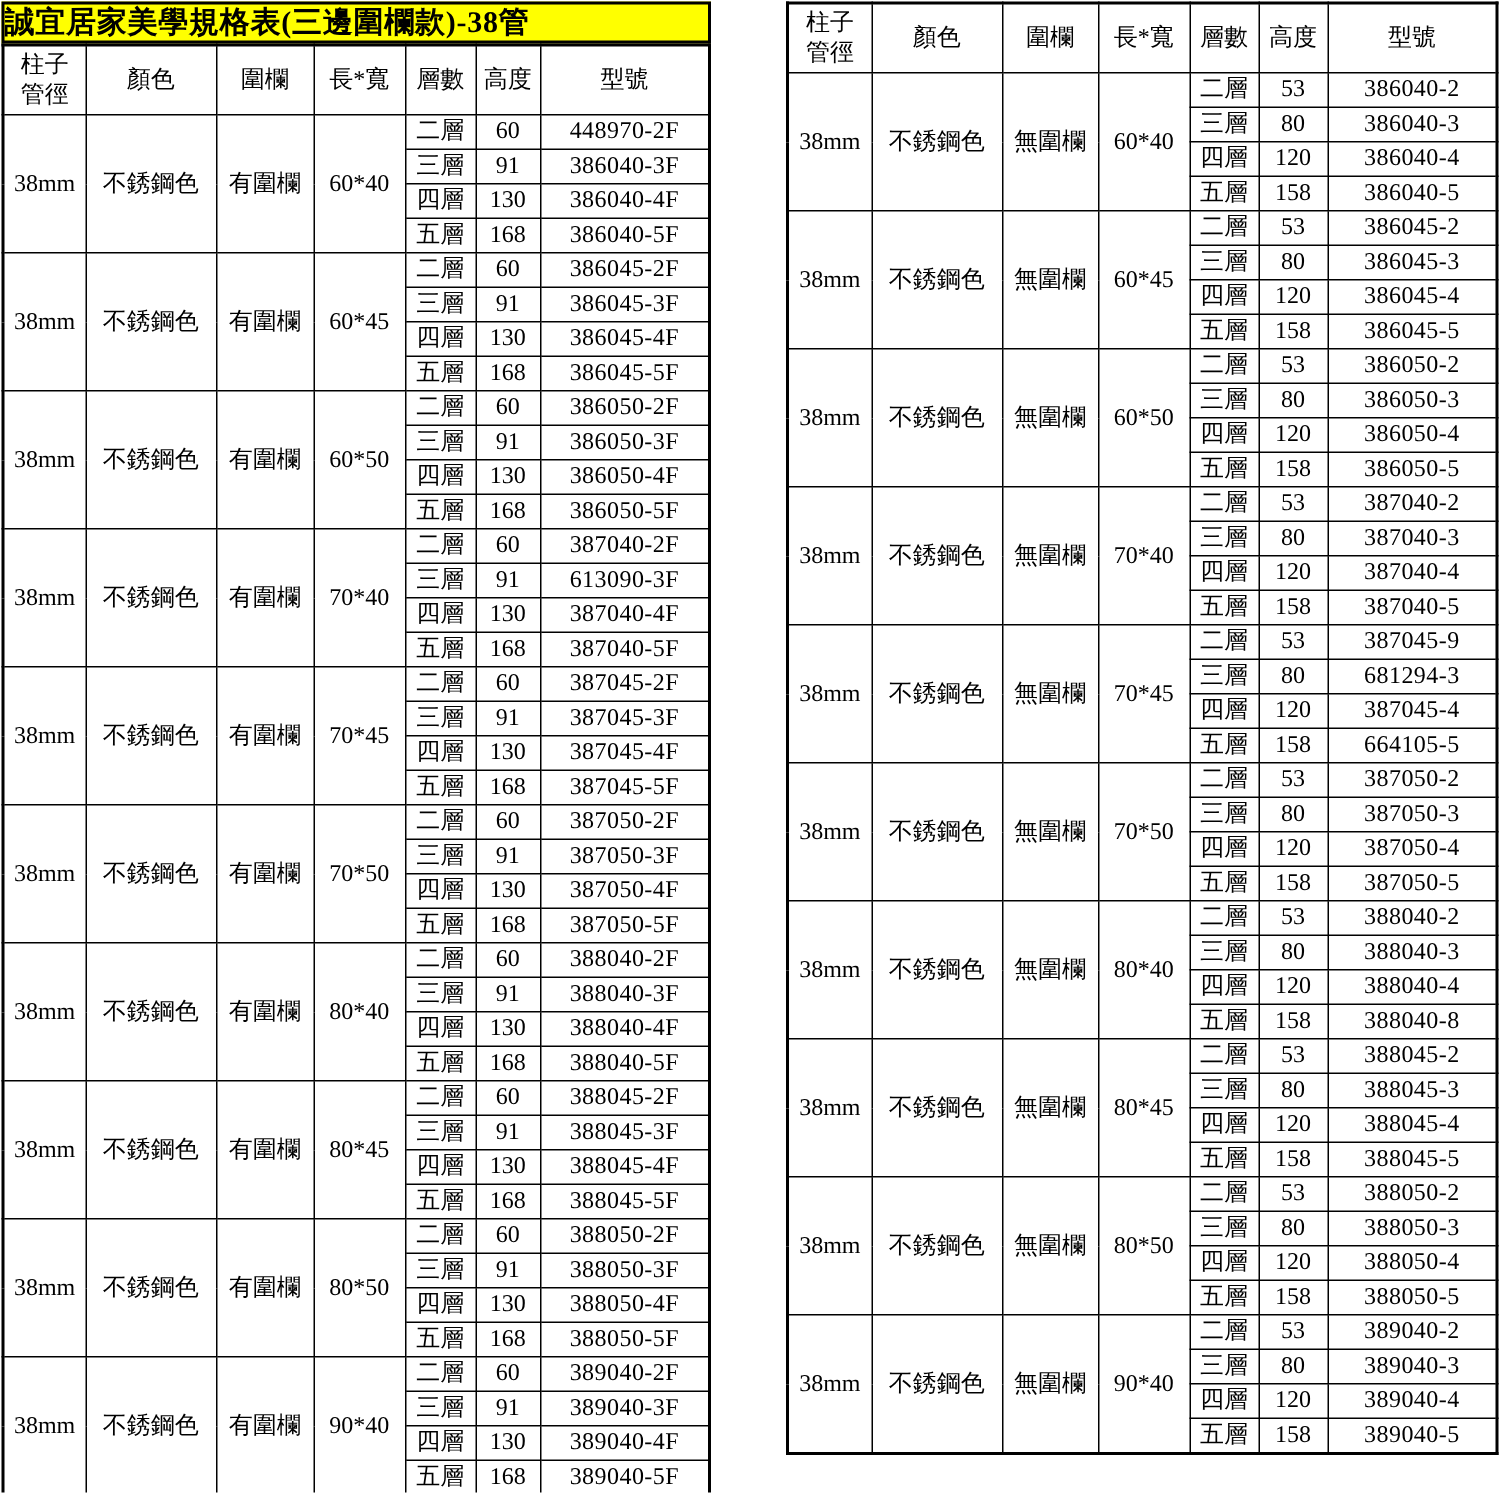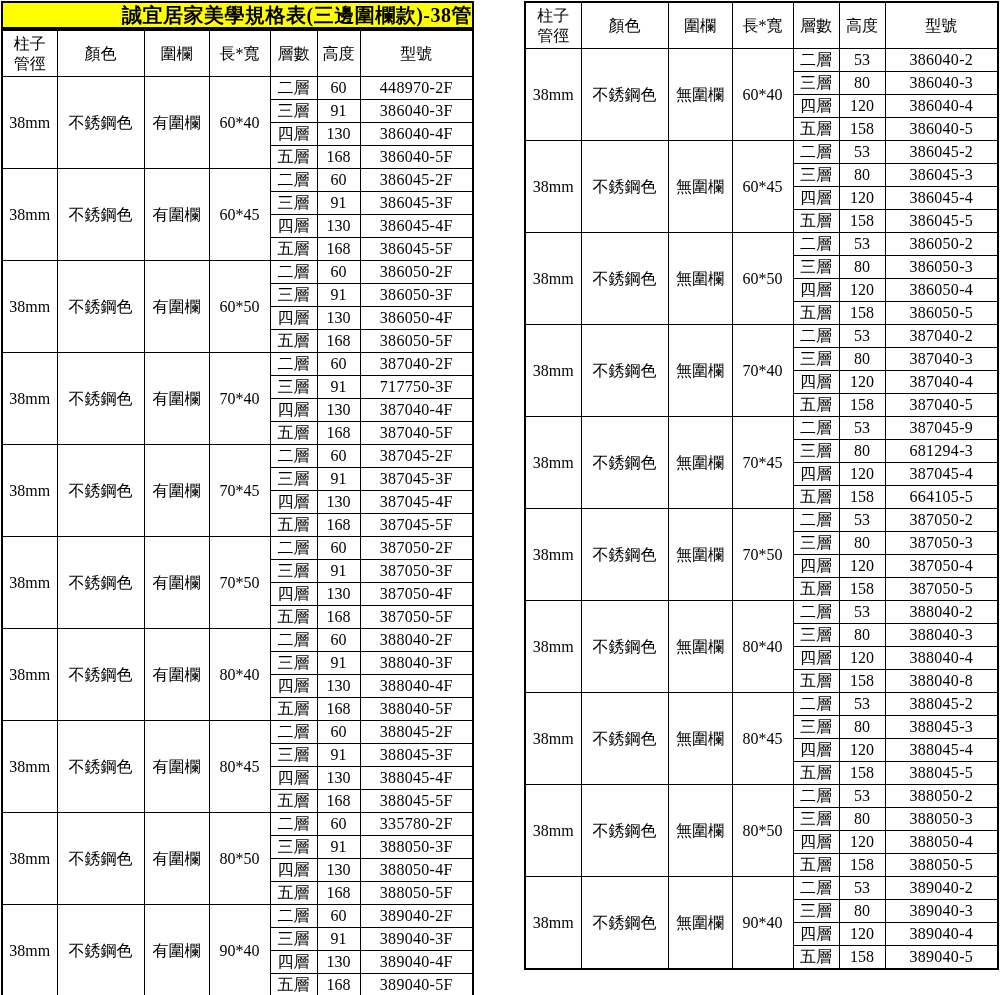--- a/index.html
+++ b/index.html
@@ -5,21 +5,21 @@
   html,body{margin:0;padding:0;}
   body{
     width:1000px;height:995px;background:#ffffff;position:relative;
     font-family:"Liberation Serif","DejaVu Serif",serif;color:#000;
   }
   .spec-table{position:absolute;top:1px;}
   .spec-table.left{left:1px;width:473px;}
   .spec-table.right{left:524px;width:475px;}
   .table-title{
     background:#ffff00;border:2px solid #000;height:24px;line-height:25px;
-    text-align:right;font-weight:bold;font-size:20px;letter-spacing:0.5px;
+    text-align:left;font-weight:bold;font-size:20px;letter-spacing:0.5px;
     overflow:hidden;white-space:nowrap;
   }
   table.spec-grid{
     border-collapse:collapse;table-layout:fixed;width:100%;
     border:2px solid #000;
   }
   table.spec-grid th, table.spec-grid td{
     border:1px solid #000;text-align:center;vertical-align:middle;
     padding:0;overflow:hidden;
   }
@@ -138,21 +138,21 @@
             <td rowspan="4" class="cell-group cell-color">不銹鋼色</td>
             <td rowspan="4" class="cell-group cell-fence">有圍欄</td>
             <td rowspan="4" class="cell-group cell-size">70*40</td>
             <td class="cell-layers">二層</td>
             <td class="cell-height">60</td>
             <td class="cell-model">387040-2F</td>
           </tr>
           <tr>
             <td class="cell-layers">三層</td>
             <td class="cell-height">91</td>
-            <td class="cell-model">717750-3F</td>
+            <td class="cell-model">613090-3F</td>
           </tr>
           <tr>
             <td class="cell-layers">四層</td>
             <td class="cell-height">130</td>
             <td class="cell-model">387040-4F</td>
           </tr>
           <tr>
             <td class="cell-layers">五層</td>
             <td class="cell-height">168</td>
             <td class="cell-model">387040-5F</td>
@@ -253,21 +253,21 @@
             <td class="cell-height">168</td>
             <td class="cell-model">388045-5F</td>
           </tr>
           <tr>
             <td rowspan="4" class="cell-group cell-diameter">38mm</td>
             <td rowspan="4" class="cell-group cell-color">不銹鋼色</td>
             <td rowspan="4" class="cell-group cell-fence">有圍欄</td>
             <td rowspan="4" class="cell-group cell-size">80*50</td>
             <td class="cell-layers">二層</td>
             <td class="cell-height">60</td>
-            <td class="cell-model">335780-2F</td>
+            <td class="cell-model">388050-2F</td>
           </tr>
           <tr>
             <td class="cell-layers">三層</td>
             <td class="cell-height">91</td>
             <td class="cell-model">388050-3F</td>
           </tr>
           <tr>
             <td class="cell-layers">四層</td>
             <td class="cell-height">130</td>
             <td class="cell-model">388050-4F</td>

